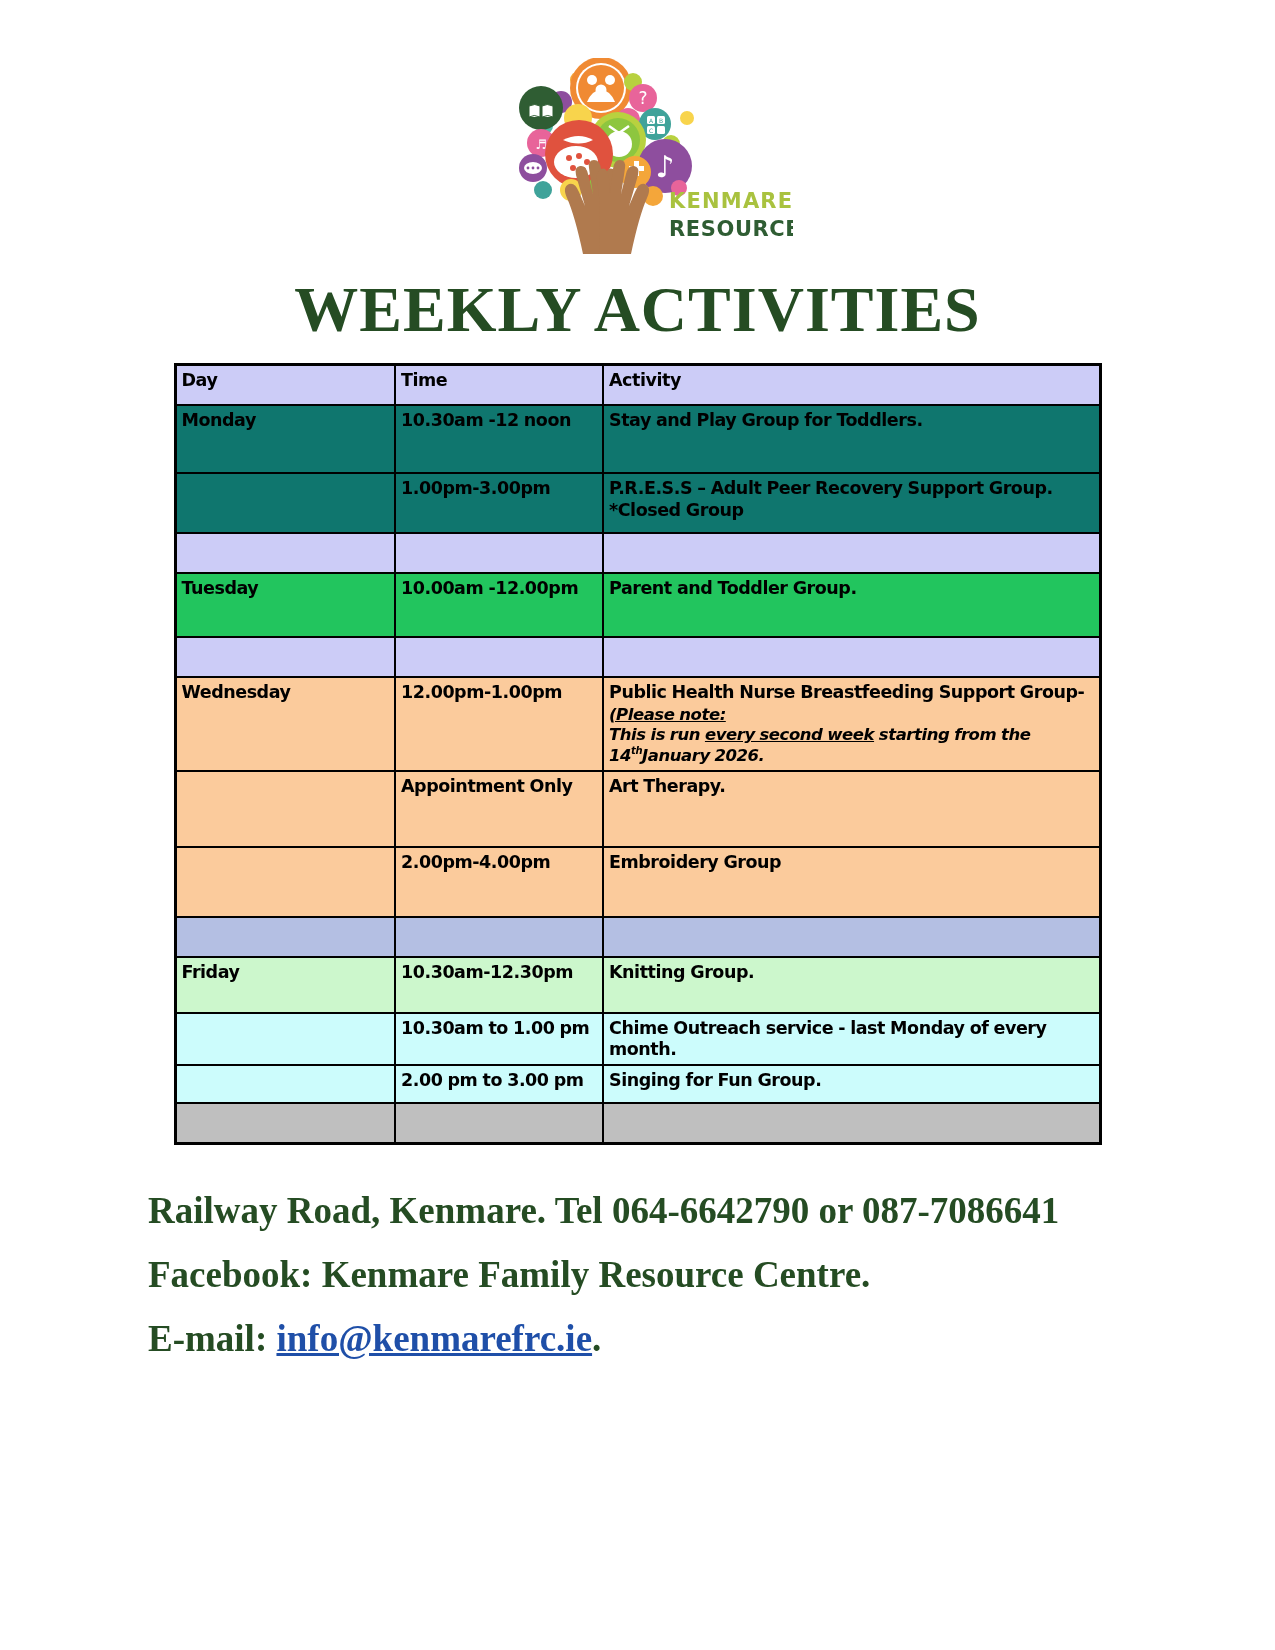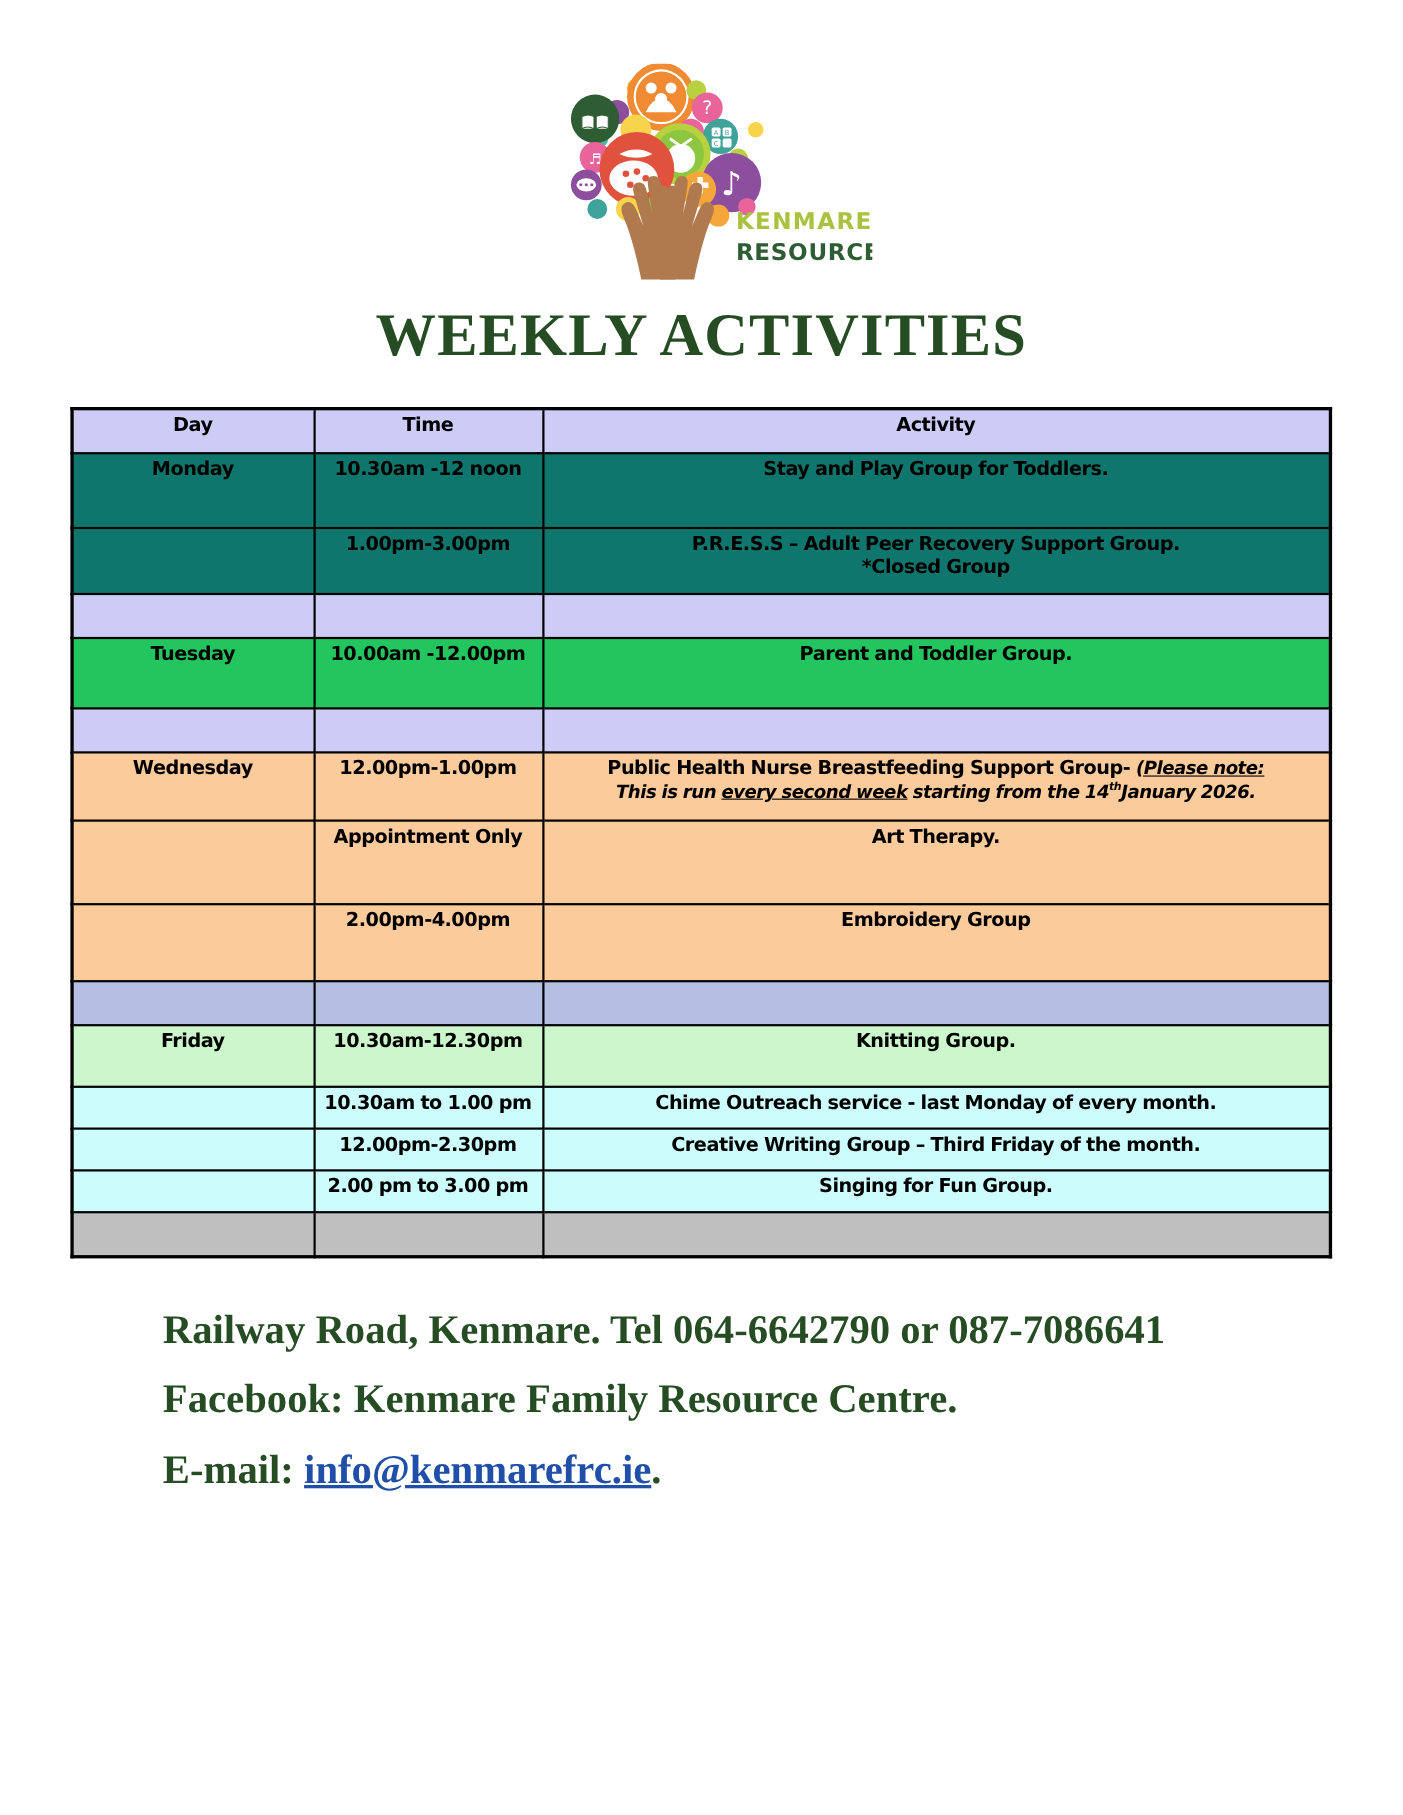--- a/index.html
+++ b/index.html
@@ -28,31 +28,30 @@
     height: 200px;
   }
   .logo svg { display: block; }
 
   
   .title {
     text-align: center;
     color: #254c23;
     font-family: "Liberation Serif", serif;
     font-weight: bold;
-    font-size: 55px;
+    font-size: 64px;
     letter-spacing: 1px;
     margin-top: 18px;
     line-height: 1.05;
   }
 
   
   .table-wrap {
-    margin: 36px auto 0 auto;
-    width: 1147px;
-    text-align: center;
+    margin: 20px auto 0 auto;
+    width: 928px;
   }
   table.sched {
     border-collapse: collapse;
     width: 100%;
     table-layout: fixed;
     border: 3px solid #000;
   }
   table.sched td {
     border: 2px solid #000;
     padding: 4px 6px 4px 5px;
@@ -272,25 +271,20 @@
       <td>10.30am-12.30pm</td>
       <td>Knitting Group.</td>
     </tr>
 
     <tr class="r-cyan xshort">
       <td></td>
       <td>10.30am to 1.00 pm</td>
       <td>Chime Outreach service - last Monday of every month.</td>
     </tr>
 
-    <tr class="r-cyan xshort">
-      <td></td>
-      <td>12.00pm-2.30pm</td>
-      <td>Creative Writing Group – Third Friday of the month.</td>
-    </tr>
 
     <tr class="r-cyan xshort">
       <td></td>
       <td>2.00 pm to 3.00 pm</td>
       <td>Singing for Fun Group.</td>
     </tr>
 
     <tr class="r-gray short">
       <td></td>
       <td></td>

